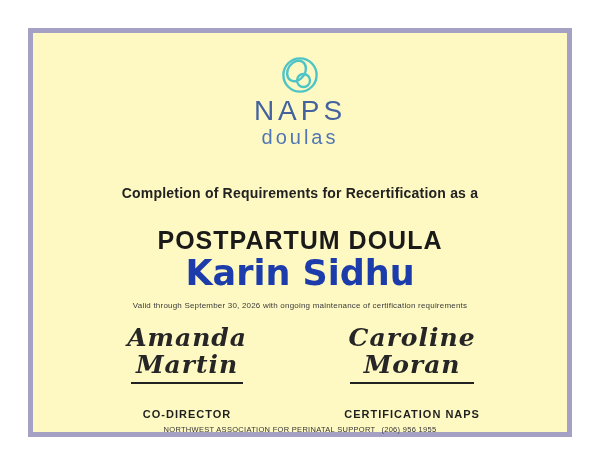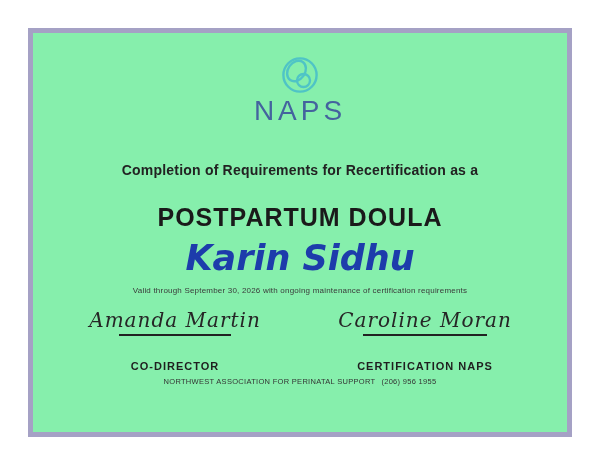--- a/index.html
+++ b/index.html
@@ -11,21 +11,21 @@
     font-family: "Liberation Sans", sans-serif;
     overflow: hidden;
   }
   .certificate {
     position: absolute;
     left: 28px;
     top: 28px;
     width: 534px;
     height: 399px;
     border: 5px solid #a5a1c5;
-    background: #86efac;
+    background: #fef9c3;
     display: flex;
     flex-direction: column;
     align-items: center;
     text-align: center;
   }
   .logo-block {
     margin-top: 22px;
     display: flex;
     flex-direction: column;
     align-items: center;
@@ -55,24 +55,22 @@
     letter-spacing: 0.2px;
   }
   .credential {
     margin-top: 25px;
     font-size: 25px;
     font-weight: bold;
     color: #1a1a1a;
     letter-spacing: 1px;
   }
   .recipient {
-    margin-top: 8px;
     font-size: 35px;
     font-weight: bold;
-    font-style: italic;
     font-family: "DejaVu Sans", sans-serif;
     color: #1d3cab;
     line-height: 1.05;
   }
   .date-range {
     margin-top: 10px;
     font-size: 15px;
     font-weight: bold;
     color: #1e1e1e;
     letter-spacing: 0.4px;
@@ -91,24 +89,25 @@
   }
   .sig-col {
     display: flex;
     flex-direction: column;
     align-items: center;
     min-width: 200px;
   }
   .sig-name {
     font-family: "DejaVu Serif", cursive;
     font-style: italic;
-    font-size: 20px;
+    font-size: 25px;
     color: #262626;
     line-height: 1.1;
     letter-spacing: 1px;
+    font-weight: bold;
   }
   .sig-line {
     margin-top: 3px;
     height: 2px;
     background: #222222;
   }
   .sig-line.left  { width: 112px; }
   .sig-line.right { width: 124px; }
   .sig-title {
     margin-top: 24px;
@@ -134,20 +133,21 @@
     <div class="logo-icon">
       <svg width="40" height="40" viewBox="0 0 40 40">
         <g fill="none" stroke="#4fc4c6" stroke-width="2.4">
           <circle cx="20" cy="20" r="16.6"></circle>
           <ellipse cx="16.5" cy="16" rx="8.5" ry="11" transform="rotate(35 16.5 16)"></ellipse>
           <circle cx="23.5" cy="25.5" r="6.5"></circle>
         </g>
       </svg>
     </div>
     <div class="brand-name">NAPS</div>
+    <div class="brand-subname">doulas</div>
   </div>
 
   <div class="heading">Completion of Requirements for Recertification as a</div>
 
   <div class="credential">POSTPARTUM DOULA</div>
 
   <div class="recipient">Karin Sidhu</div>
 
 
   <div class="validity-note">Valid through September 30, 2026 with ongoing maintenance of certification requirements</div>

